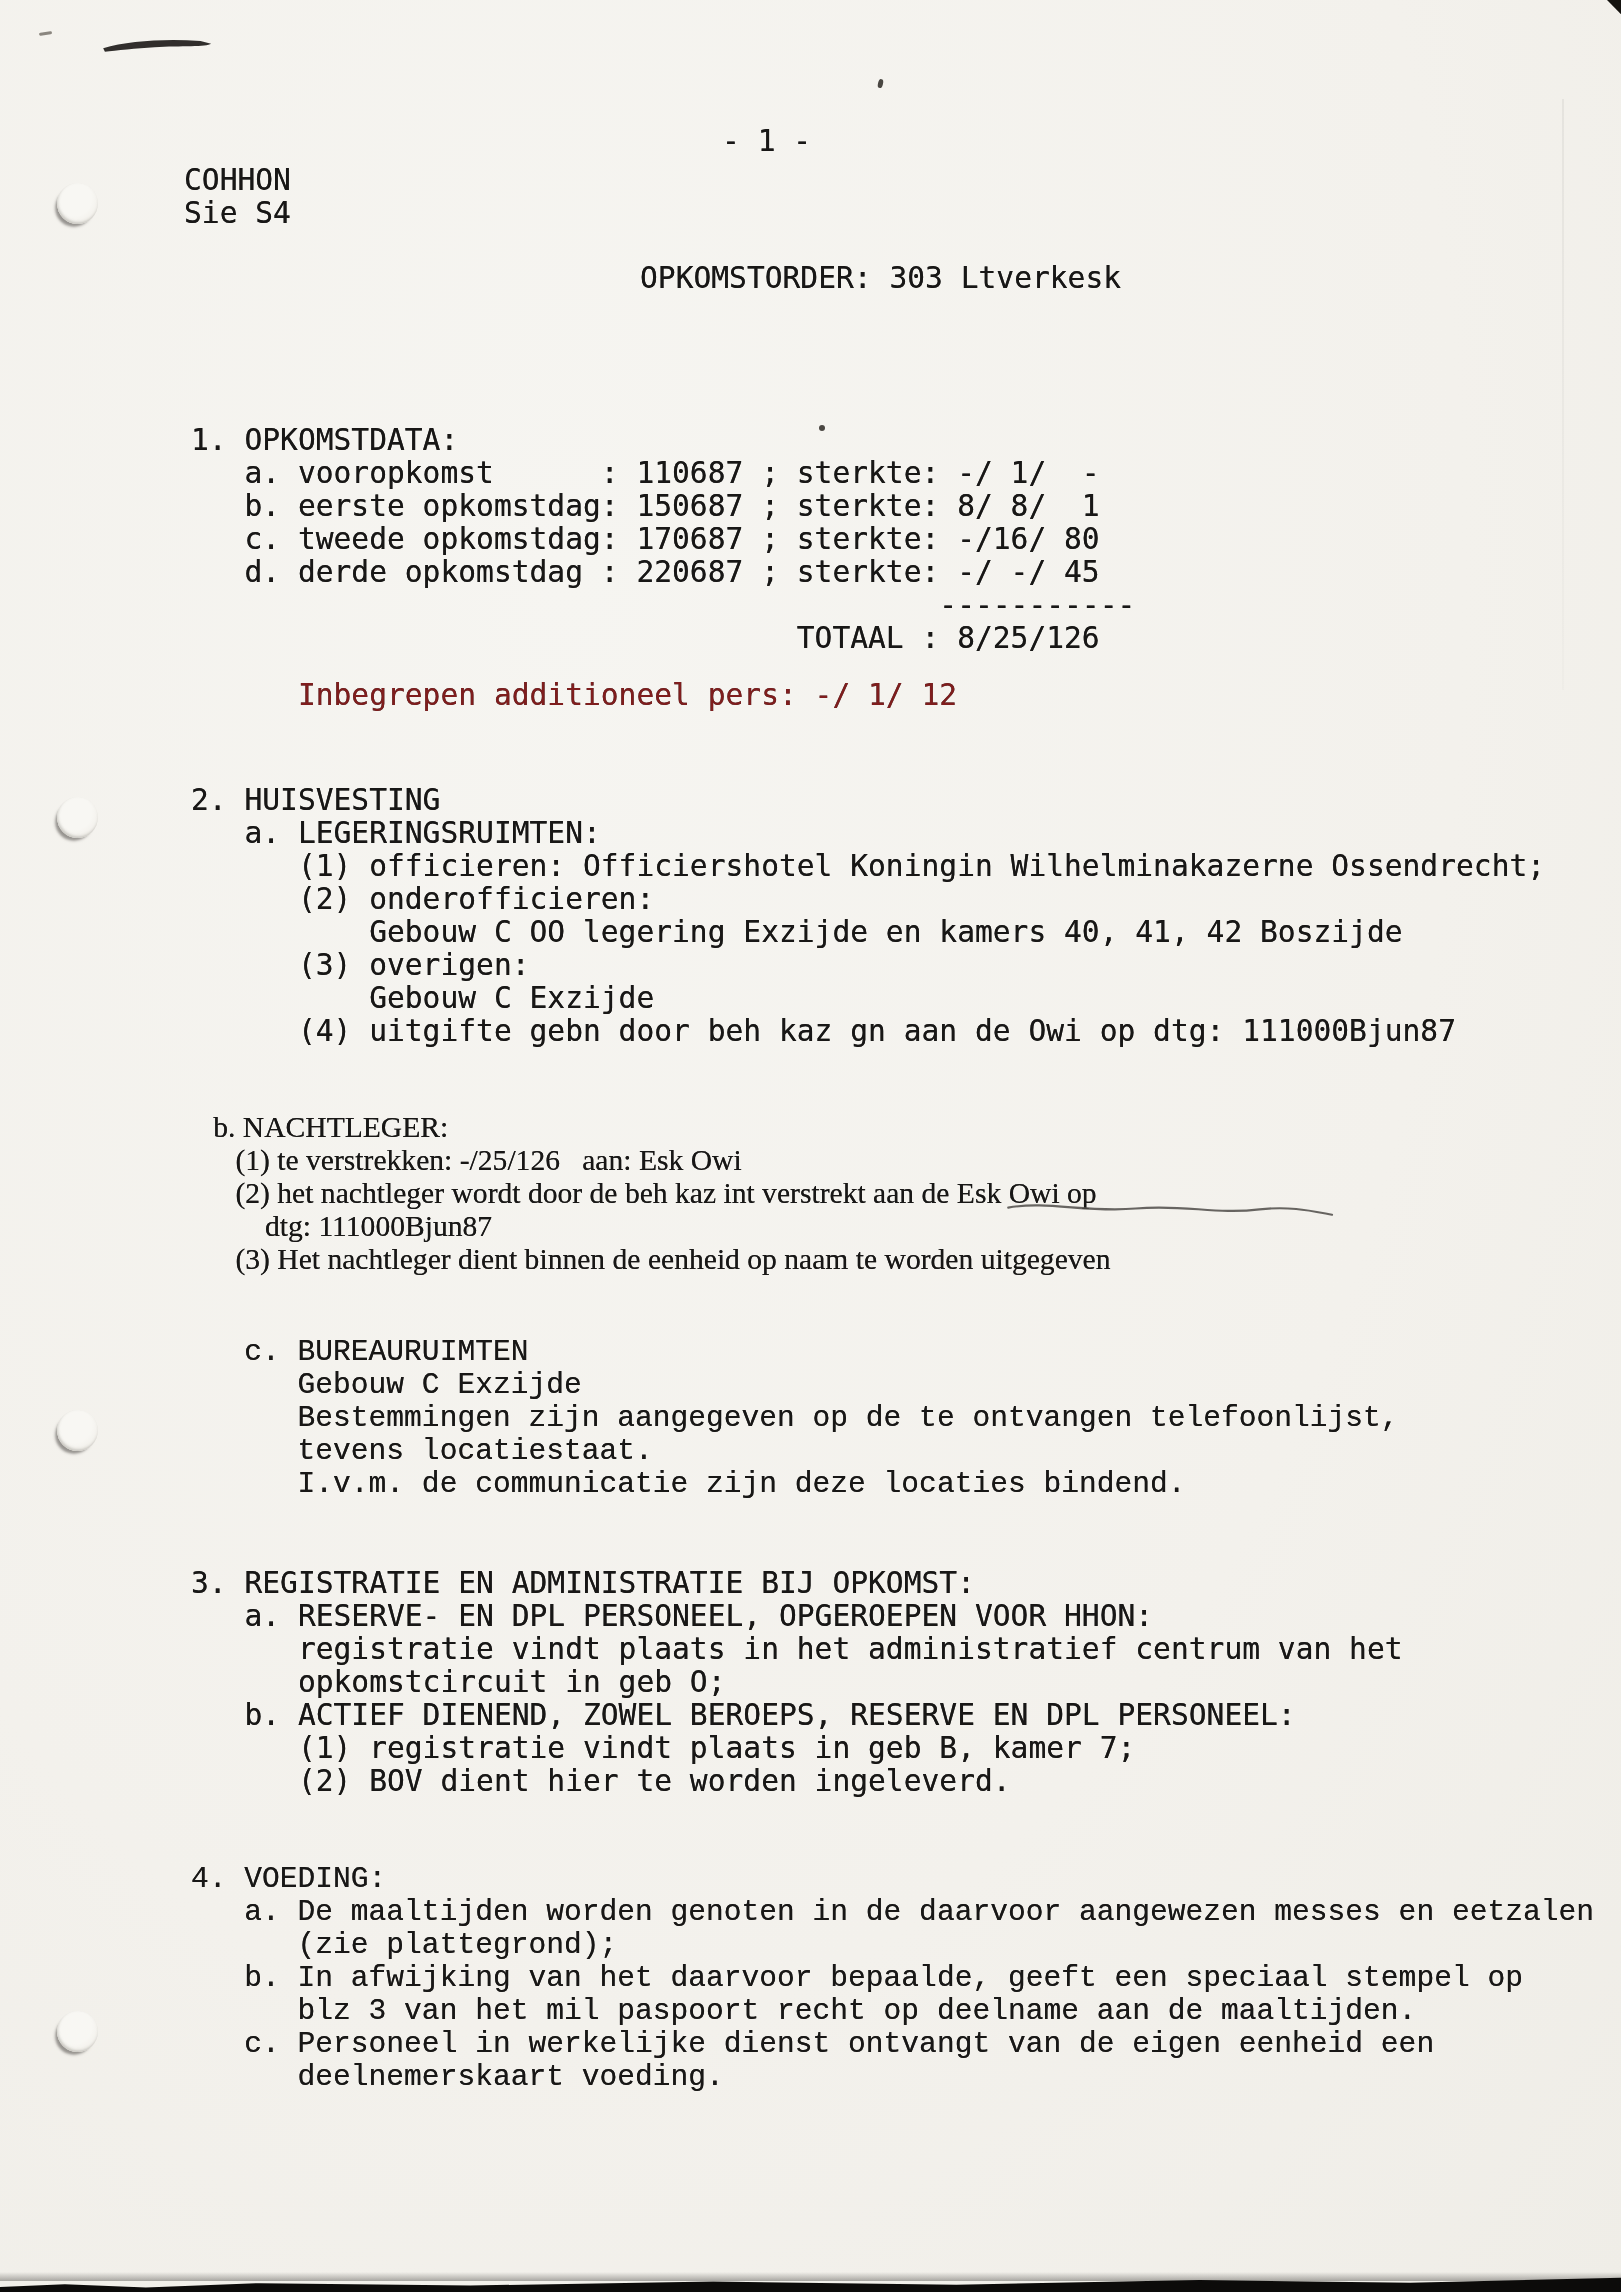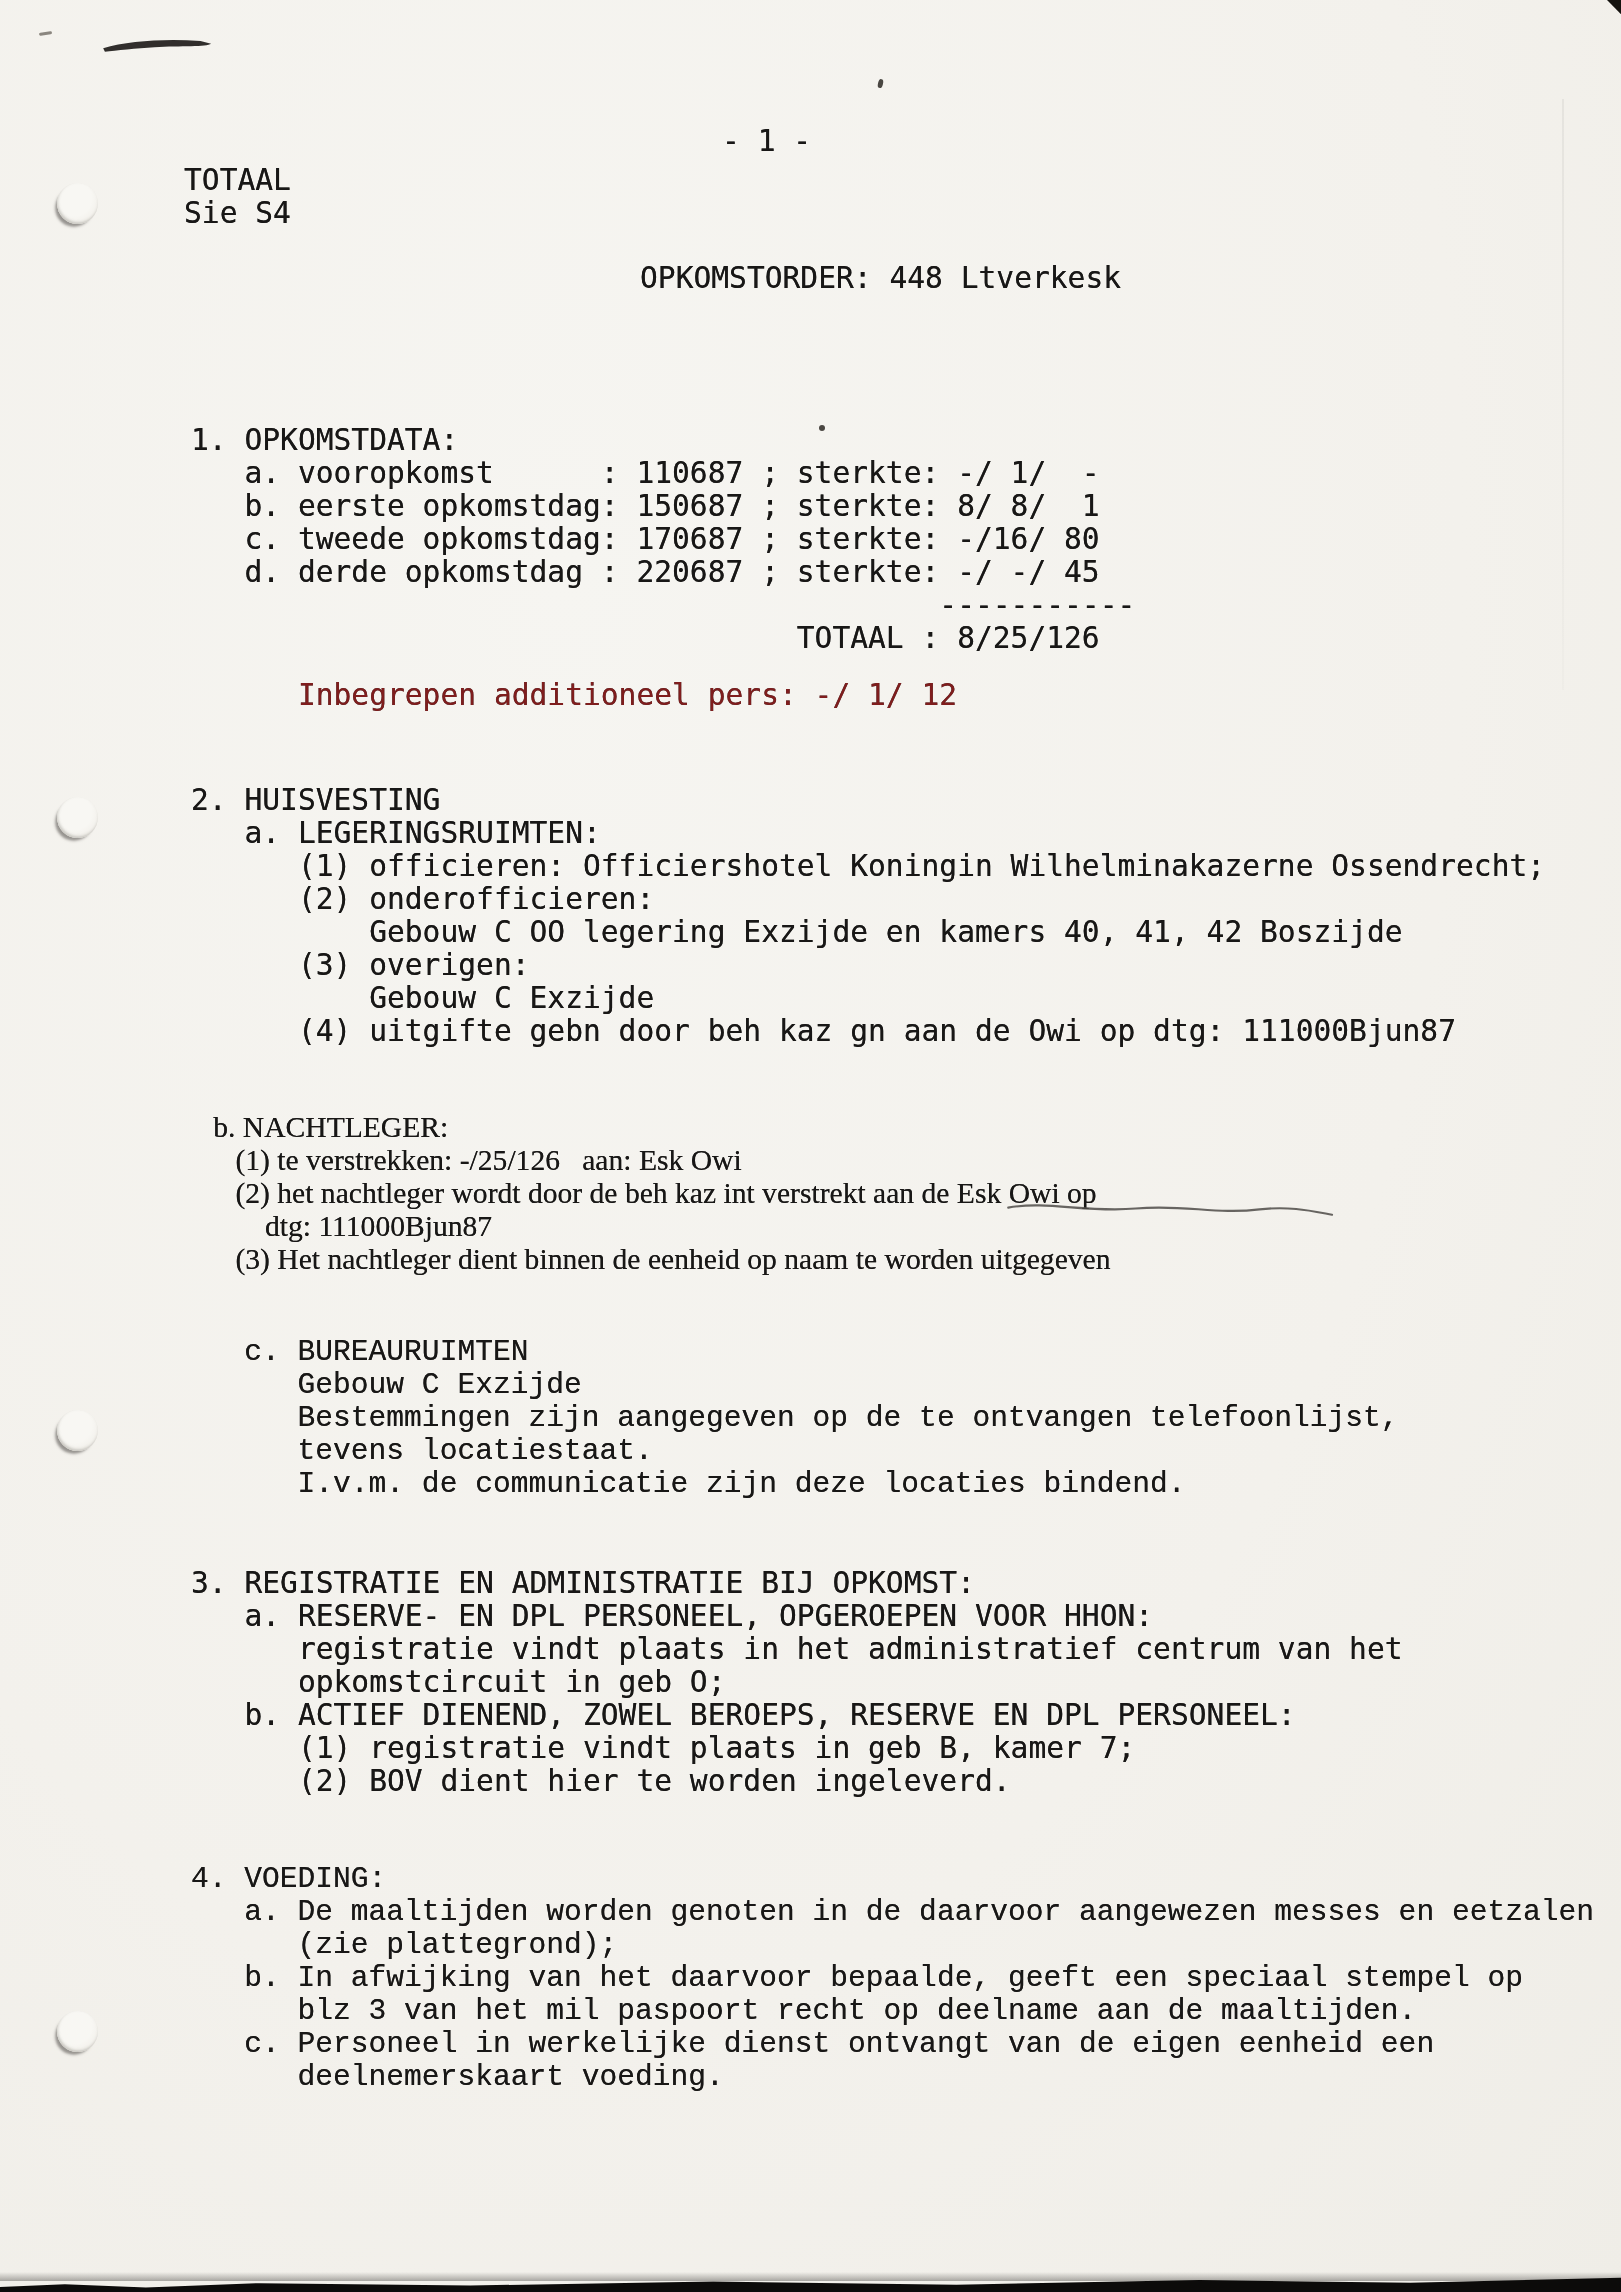--- a/index.html
+++ b/index.html
@@ -84,23 +84,23 @@
 <div id="corner-mark"></div>
 <div id="bottom-smear"></div>
 <div id="bottom-edge"></div>
 <div class="speck" id="speck-1"></div>
 <div class="speck" id="speck-2"></div>
 <div class="speck" id="speck-3"></div>
 <div id="crease"></div>
 
 <div id="page-number" class="typed" style="color: rgb(24, 23, 22);">- 1 -</div>
 
-<div id="letterhead" class="block typed" style="color: rgb(24, 23, 22);"><div class="tline">TOTAAL</div><div class="tline">Sie S4</div></div>
+<div id="letterhead" class="block typed" style="color: rgb(24, 23, 22);"><div class="tline">COHHON</div><div class="tline">Sie S4</div></div>
 
-<div id="order-line" class="typed" style="color: rgb(24, 23, 22);">OPKOMSTORDER: 448 Ltverkesk</div>
+<div id="order-line" class="typed" style="color: rgb(24, 23, 22);">OPKOMSTORDER: 303 Ltverkesk</div>
 
 <div id="blk-opkomstdata" class="block typed" style="color: rgb(24, 23, 22);"><div class="tline">1. OPKOMSTDATA:</div><div class="tline">   a. vooropkomst      : 110687 ; sterkte: -/ 1/  -</div><div class="tline">   b. eerste opkomstdag: 150687 ; sterkte: 8/ 8/  1</div><div class="tline">   c. tweede opkomstdag: 170687 ; sterkte: -/16/ 80</div><div class="tline">   d. derde opkomstdag : 220687 ; sterkte: -/ -/ 45</div><div class="tline">                                          -----------</div><div class="tline">                                  TOTAAL : 8/25/126</div></div>
 
 <div id="blk-additioneel" class="block typed" style="color: #7f1d1d;"><div class="tline">      Inbegrepen additioneel pers: -/ 1/ 12</div></div>
 
 <div id="blk-huisvesting" class="block typed" style="color: rgb(24, 23, 22);"><div class="tline">2. HUISVESTING</div><div class="tline">   a. LEGERINGSRUIMTEN:</div><div class="tline">      (1) officieren: Officiershotel Koningin Wilhelminakazerne Ossendrecht;</div><div class="tline">      (2) onderofficieren:</div><div class="tline">          Gebouw C OO legering Exzijde en kamers 40, 41, 42 Boszijde</div><div class="tline">      (3) overigen:</div><div class="tline">          Gebouw C Exzijde</div><div class="tline">      (4) uitgifte gebn door beh kaz gn aan de Owi op dtg: 111000Bjun87</div></div>
 
 <div id="blk-nachtleger" class="block typed" style="color: rgb(24, 23, 22);"><div class="tline">   b. NACHTLEGER:</div><div class="tline">      (1) te verstrekken: -/25/126   aan: Esk Owi</div><div class="tline">      (2) het nachtleger wordt door de beh kaz int verstrekt aan de Esk Owi op</div><div class="tline">          dtg: 111000Bjun87</div><div class="tline">      (3) Het nachtleger dient binnen de eenheid op naam te worden uitgegeven</div></div>
 
 <div id="blk-bureauruimten" class="block typed" style="color: rgb(24, 23, 22);"><div class="tline">   c. BUREAURUIMTEN</div><div class="tline">      Gebouw C Exzijde</div><div class="tline">      Bestemmingen zijn aangegeven op de te ontvangen telefoonlijst,</div><div class="tline">      tevens locatiestaat.</div><div class="tline">      I.v.m. de communicatie zijn deze locaties bindend.</div></div>

